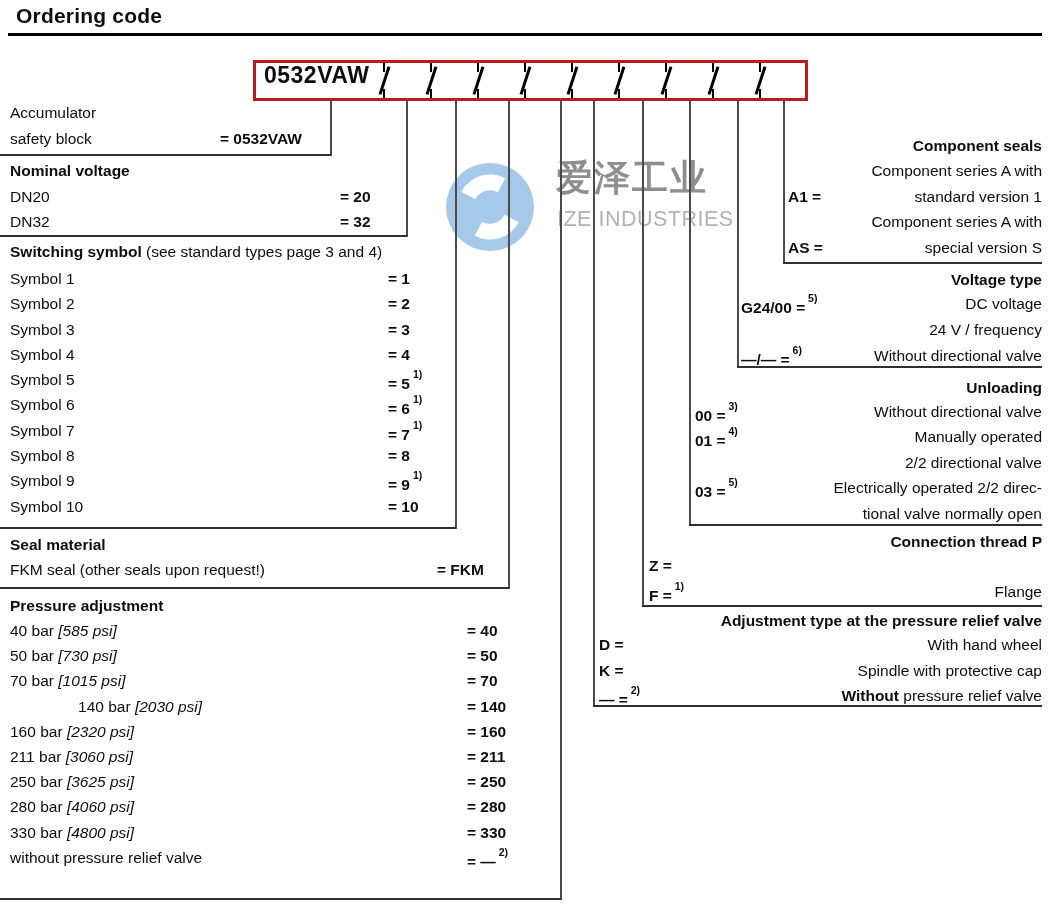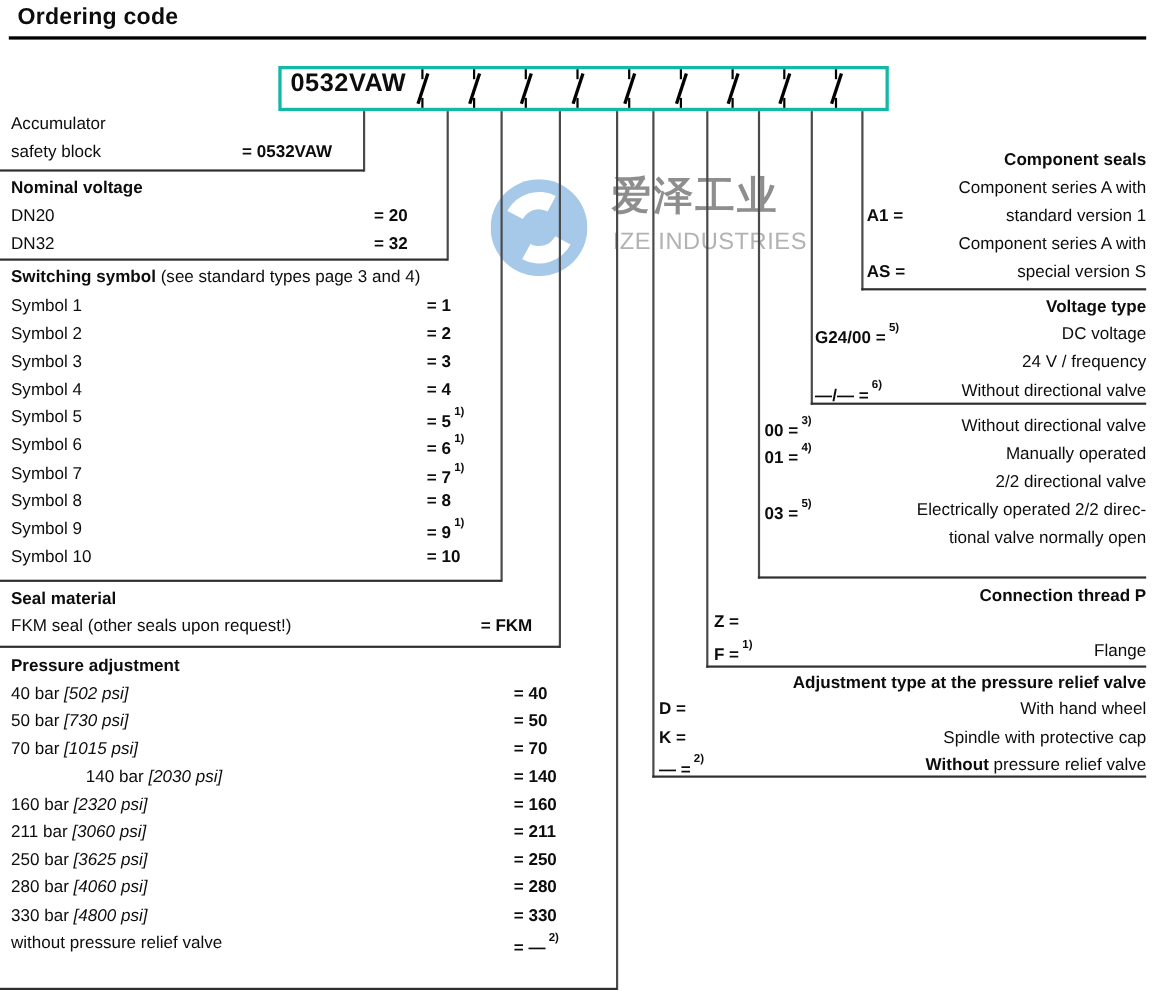--- a/index.html
+++ b/index.html
@@ -8,21 +8,21 @@
     font-family:"Liberation Sans","DejaVu Sans",sans-serif;color:#0d0d0d;
     font-size:15.5px;line-height:19px;
   }
   
   #title{position:absolute;left:16px;top:6px;font-size:21px;font-weight:bold;letter-spacing:.2px;}
   .rule{position:absolute;height:2px;background:#2f2f2f;z-index:2;}
   #title-rule{position:absolute;left:8px;top:33px;width:1034px;height:3px;background:#000;z-index:2;}
   
   #code-box{
     position:absolute;left:253px;top:60px;width:555px;height:41px;
-    border:3px solid #14b8a6;box-sizing:border-box;background:#fff;z-index:3;
+    border:3px solid #b91c1c;box-sizing:border-box;background:#fff;z-index:3;
   }
   #code-prefix{position:absolute;left:8px;top:3px;font-size:23px;font-weight:bold;letter-spacing:.5px;}
   .tick{position:absolute;width:2px;height:9px;background:#000;}
   .slash{position:absolute;width:2.5px;height:29px;background:#000;transform:rotate(18deg);}
   
   .vline{position:absolute;width:1.5px;background:#4a4a4a;z-index:2;}
   
   .lsec,.rsec{position:absolute;z-index:3;}
   .lsec{left:10px;}
   .rsec{right:6px;}
@@ -144,21 +144,21 @@
       <div class="lrow" style="height: 25.3px;"><span>Symbol 10</span><span class="lval" style="left: 378px;">= 10</span></div>
     </div>
 
   <div class="lsec" style="top:535px">
     <div class="lhead" style="height:25px">Seal material</div>
   <div class="lrow" style="height: 25.4px;"><span>FKM seal (other seals upon request!)</span><span class="lval" style="left: 427px;">= FKM</span></div>
     </div>
 
   <div class="lsec" style="top:596px">
     <div class="lhead" style="height:25px">Pressure adjustment</div>
-  <div class="lrow" style="height: 25.2px;"><span>40 bar</span><span class="italic"> [502 psi]</span><span class="lval" style="left: 457px;">= 40</span></div>
+  <div class="lrow" style="height: 25.2px;"><span>40 bar</span><span class="italic"> [585 psi]</span><span class="lval" style="left: 457px;">= 40</span></div>
       <div class="lrow" style="height: 25.2px;"><span>50 bar</span><span class="italic"> [730 psi]</span><span class="lval" style="left: 457px;">= 50</span></div>
       <div class="lrow" style="height: 25.2px;"><span>70 bar</span><span class="italic"> [1015 psi]</span><span class="lval" style="left: 457px;">= 70</span></div>
       <div class="lrow" style="height: 25.2px; text-align: right;"><span>140 bar</span><span class="italic"> [2030 psi]</span><span class="lval" style="left: 457px;">= 140</span></div>
       <div class="lrow" style="height: 25.2px;"><span>160 bar</span><span class="italic"> [2320 psi]</span><span class="lval" style="left: 457px;">= 160</span></div>
       <div class="lrow" style="height: 25.2px;"><span>211 bar</span><span class="italic"> [3060 psi]</span><span class="lval" style="left: 457px;">= 211</span></div>
       <div class="lrow" style="height: 25.2px;"><span>250 bar</span><span class="italic"> [3625 psi]</span><span class="lval" style="left: 457px;">= 250</span></div>
       <div class="lrow" style="height: 25.2px;"><span>280 bar</span><span class="italic"> [4060 psi]</span><span class="lval" style="left: 457px;">= 280</span></div>
       <div class="lrow" style="height: 25.2px;"><span>330 bar</span><span class="italic"> [4800 psi]</span><span class="lval" style="left: 457px;">= 330</span></div>
       <div class="lrow" style="height: 25.2px;"><span>without pressure relief valve</span><span class="lval" style="left: 457px;">= —<sup> 2)</sup></span></div>
     </div>
@@ -190,20 +190,21 @@
       <div class="rrow" style="height: 26px;">
         <span class="rdesc">24 V / frequency</span>
       </div>
       <div class="rrow" style="height: 26px;">
         <span class="rcode">—/— =<sup> 6)</sup></span>
         <span class="rdesc">Without directional valve</span>
       </div>
     </div>
 
   <div class="rsec" style="left:695px;top:378px">
+    <div class="rhead">Unloading</div>
   <div class="rrow" style="height: 25.4px;">
         <span class="rcode">00 =<sup> 3)</sup></span>
         <span class="rdesc">Without directional valve</span>
       </div>
       <div class="rrow" style="height: 25.4px;">
         <span class="rcode">01 =<sup> 4)</sup></span>
         <span class="rdesc">Manually operated</span>
       </div>
       <div class="rrow" style="height: 25.4px;">
         <span class="rdesc">2/2 directional valve</span>

